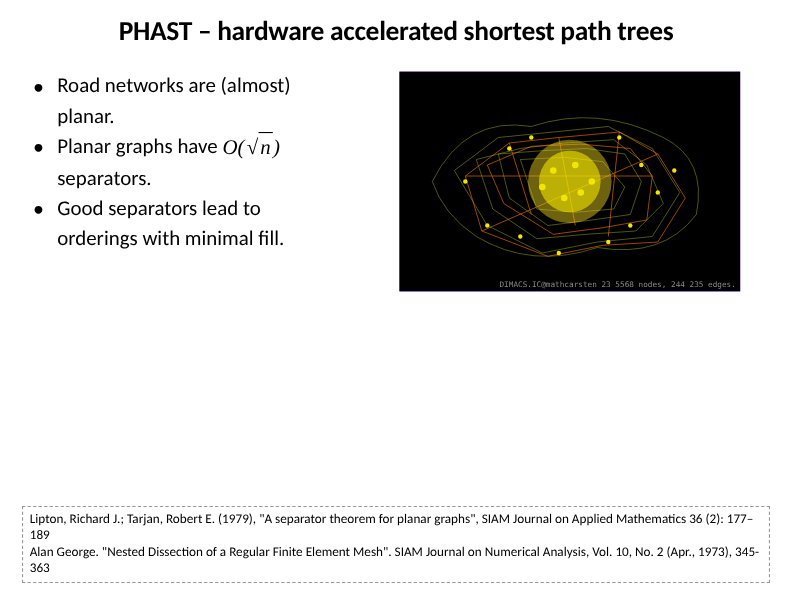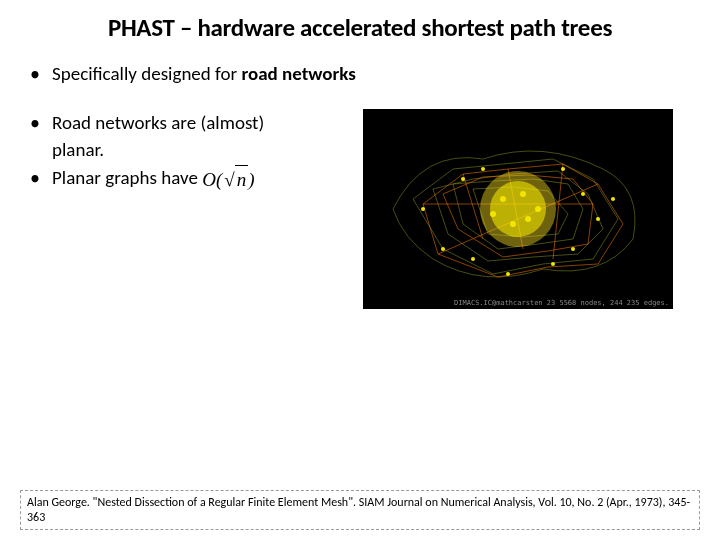--- a/index.html
+++ b/index.html
@@ -104,36 +104,38 @@
     color: #000;
   }
   .bold { font-weight: bold; }
 </style>
 </head>
 <body>
 
 <div class="title">PHAST – hardware accelerated shortest path trees</div>
 
 <ul class="bullets-top">
-  <li>
-    <span>Specifically designed for </span><span class="bold">road networks</span>
-  </li>
 </ul>
 
 <div class="mid-row">
   <ul class="bullets-left">
     <li>
       <span>Road networks are (almost)</span><br>
       <span>planar.</span>
     </li>
     <li>
       <span>Planar graphs have</span>
       <span class="formula">
         <span>O</span><span>(</span><span class="sqrt"><span class="sqrt-bar">n</span></span><span>)</span>
       </span><br>
+      <span>separators.</span>
+    </li>
+    <li>
+      <span>Good separators lead to</span><br>
+      <span>orderings with minimal fill.</span>
     </li>
   </ul>
 
   <div class="graph-img">
     <svg width="310" height="200" viewBox="0 0 310 200">
       <rect width="310" height="200" fill="#000"></rect>
       <g stroke="#d4e830" stroke-width="0.4" fill="none" opacity="0.85">
         <path d="M30,100 Q60,40 120,50 Q180,30 240,60 Q280,80 270,130 Q240,170 180,160 Q120,180 70,150 Q40,130 30,100"></path>
         <path d="M50,90 L90,60 L140,55 L190,50 L230,70 L255,110 L230,150 L180,155 L130,165 L80,140 L50,90"></path>
         <path d="M70,80 L110,70 L150,65 L195,62 L225,85 L240,120 L215,145 L170,148 L125,152 L85,125 L70,80"></path>
@@ -170,14 +172,15 @@
         <circle cx="110" cy="150" r="2"></circle>
           <circle cx="145" cy="165" r="2"></circle>
           <circle cx="250" cy="90" r="2"></circle>
       </g>
     </svg>
     <div class="graph-caption">DIMACS.IC@mathcarsten  23 5568 nodes, 244 235 edges.</div>
   </div>
 </div>
 
 <div class="references">
+  <div>Lipton, Richard J.; Tarjan, Robert E. (1979), "A separator theorem for planar graphs", SIAM Journal on Applied Mathematics 36 (2): 177–189</div>
   <div>Alan George. "Nested Dissection of a Regular Finite Element Mesh". SIAM Journal on Numerical Analysis, Vol. 10, No. 2 (Apr., 1973), 345-363</div>
 </div>
 
 </body></html>

